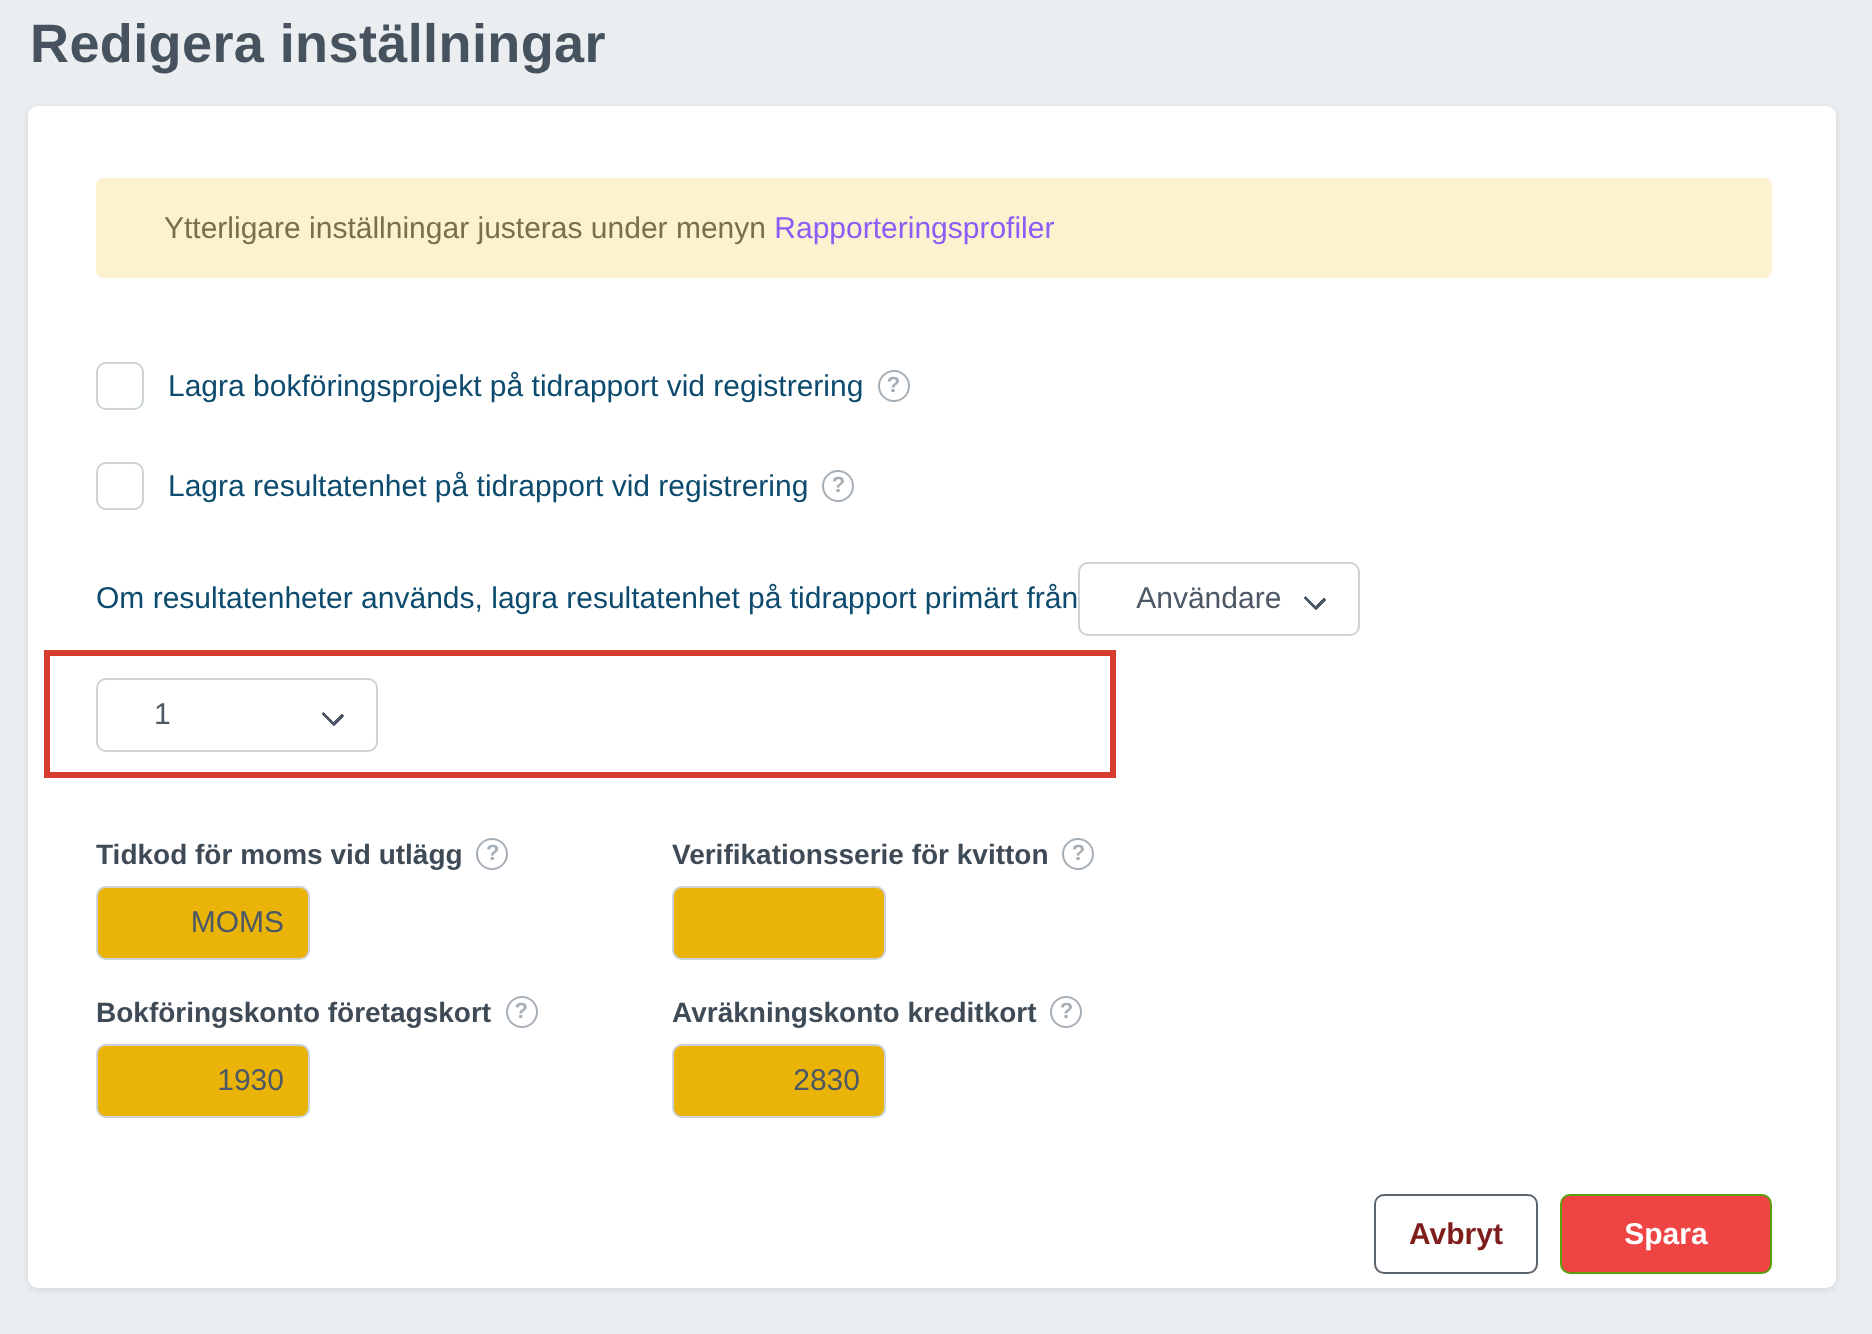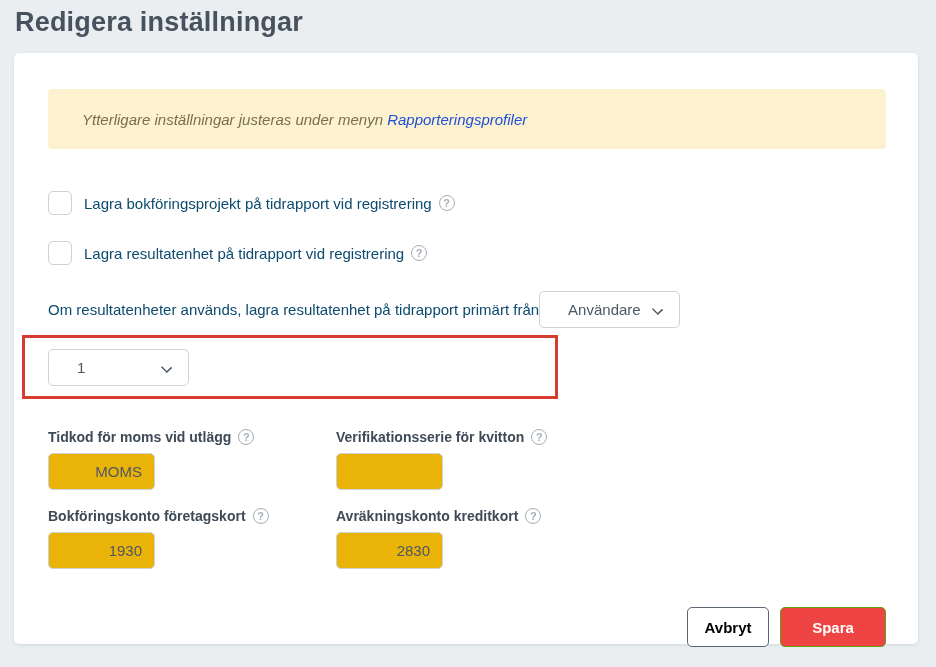--- a/index.html
+++ b/index.html
@@ -20,34 +20,33 @@
   .card {
     margin:15px 0 0 14px;
     width:904px;
     height:591px;
     background:#ffffff;
     border-radius:5px;
     box-shadow:0 1px 3px rgba(40,50,60,0.12);
     padding:36px 32px 32px 34px;
   }
   .banner {
-    height:60px;
+    height:50px;
     background:#fcf2cf;
     border-radius:4px;
     display:flex;
     align-items:center;
     padding:0 20px 0 34px;
     font-size:15px;
     color:#79704b;
     margin-bottom:42px;
     white-space:pre;
-    font-style:italic;
   }
   .banner a {
-    color:#1d4ed8;
+    color:#8b5cf6;
     text-decoration:none;
     cursor:pointer;
   }
   .check-row {
     display:flex;
     align-items:center;
     margin-bottom:26px;
     height:24px;
   }
   .checkbox {
@@ -159,21 +158,21 @@
     height:40px;
     border-radius:5px;
     font-family:"Liberation Sans", sans-serif;
     font-size:15px;
     cursor:pointer;
   }
   .btn-cancel {
     width:82px;
     background:#fff;
     border:1px solid #5b6570;
-    color:#000000;
+    color:#7f1d1d;
     font-weight:bold;
   }
   .btn-save {
     width:106px;
     background:#ef4444;
     border:1px solid #5d9e0c;
     color:#ffffff;
     font-weight:bold;
   }
 </style>

